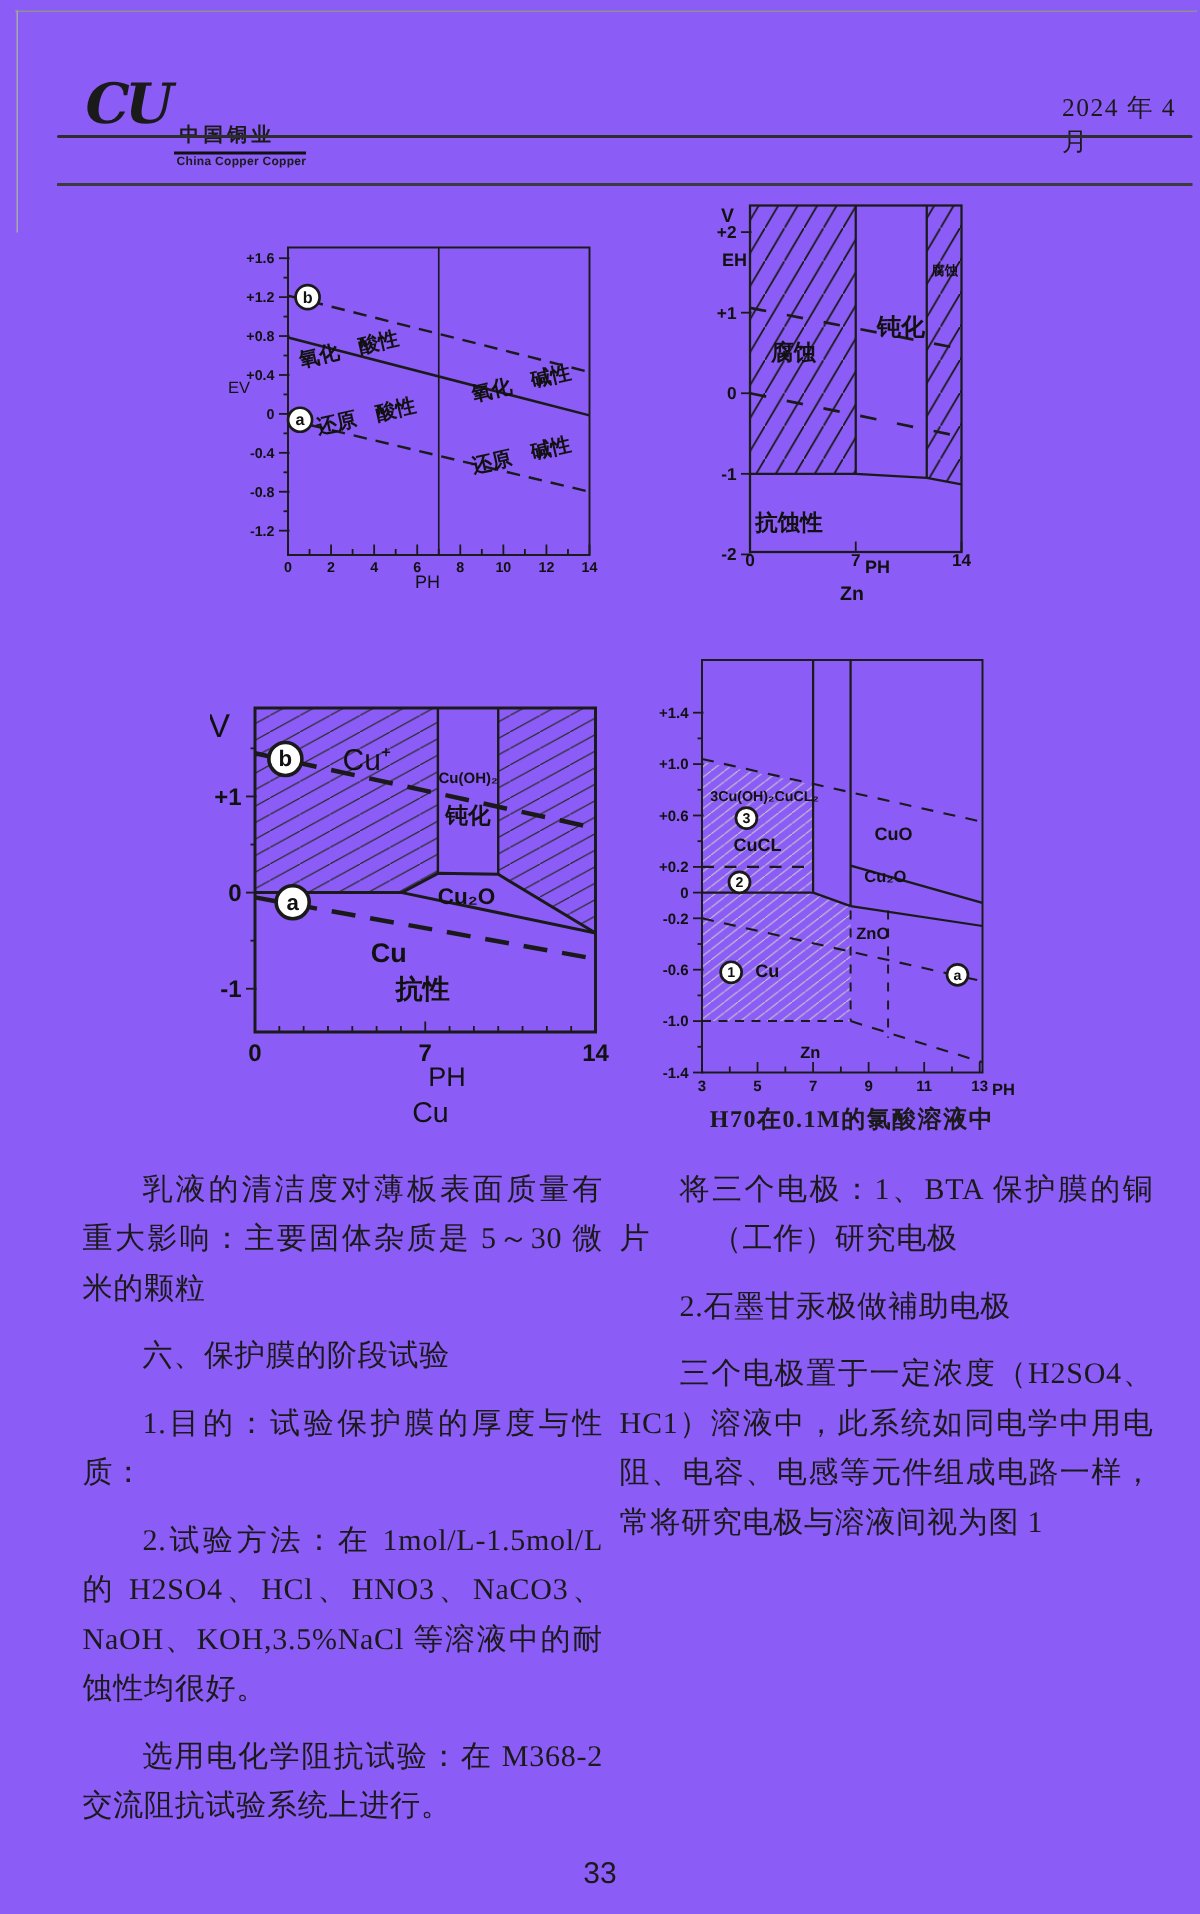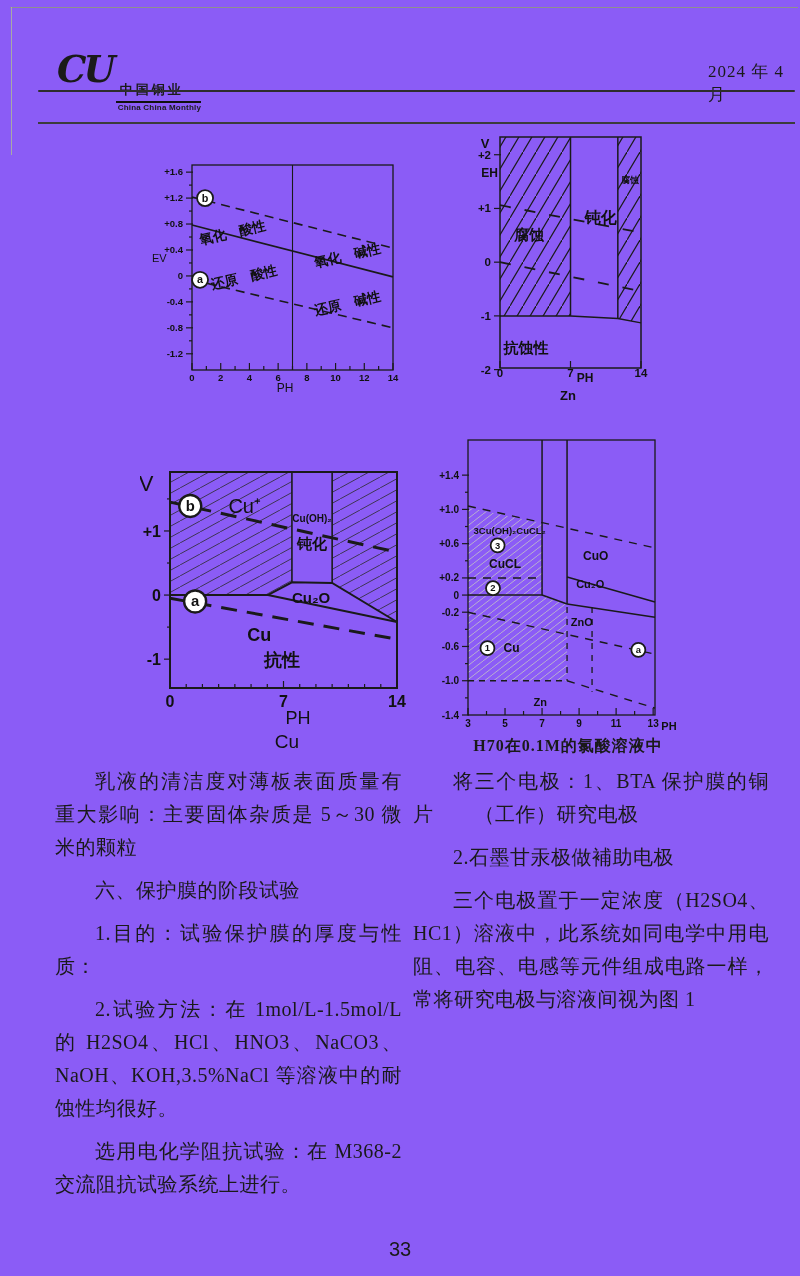--- a/index.html
+++ b/index.html
@@ -21,38 +21,38 @@
   .rule2{position:absolute;left:38px;top:122px;width:757px;height:1.5px;background:#3c3c3c;}
   
   .chart{position:absolute;}
   svg text{font-family:"Liberation Sans",sans-serif;fill:#111;}
   .chart-caption{position:absolute;left:30px;top:306px;width:200px;text-align:center;
                  font-size:16px;font-weight:bold;letter-spacing:1px;}
   
   .col{position:absolute;top:765px;}
   .col-left{left:55px;width:347px;}
   .col-right{left:413px;width:356px;}
-  .col p{margin:0 0 10px 0;font-size:20px;line-height:33px;text-indent:2em;
+  .col p{margin:12px 0 10px 0;font-size:20px;line-height:33px;text-indent:2em;
          text-align:justify;letter-spacing:0.5px;}
   .col p.bold{font-weight:normal;}
   .page-num{position:absolute;left:0;right:0;top:1238px;text-align:center;
             font-size:20px;font-family:"Liberation Sans",sans-serif;}
 </style>
 </head>
 <body>
 
 <div class="page">
   <div class="scan-top"></div>
   <div class="scan-left"></div>
 
   <div class="logo">
     <span class="logo-cu">CU</span>
     <span class="logo-right">
       <span class="logo-cn">中国铜业</span>
-      <span class="logo-en">China China Monthly</span>
+      <span class="logo-en">China Copper Copper</span>
     </span>
   </div>
   <div class="issue-date">2024 年 4 月</div>
   <div class="rule1"></div>
   <div class="rule2"></div>
 
   <div class="chart" style="left:150px;top:140px;width:262px;height:262px;"><svg viewBox="0 0 262 262" width="262" height="262">
         <polyline points="142.5,25 142.5,230" fill="none" stroke="#1a1a1a" stroke-width="1.1" stroke-dasharray="none"></polyline>
         <polyline points="42,57.11234177215192 243,108.03797468354432" fill="none" stroke="#1a1a1a" stroke-width="1.6" stroke-dasharray="9,6"></polyline>
         <polyline points="42,85.00791139240508 243,136.90664556962025" fill="none" stroke="#1a1a1a" stroke-width="1.7" stroke-dasharray="none"></polyline>

